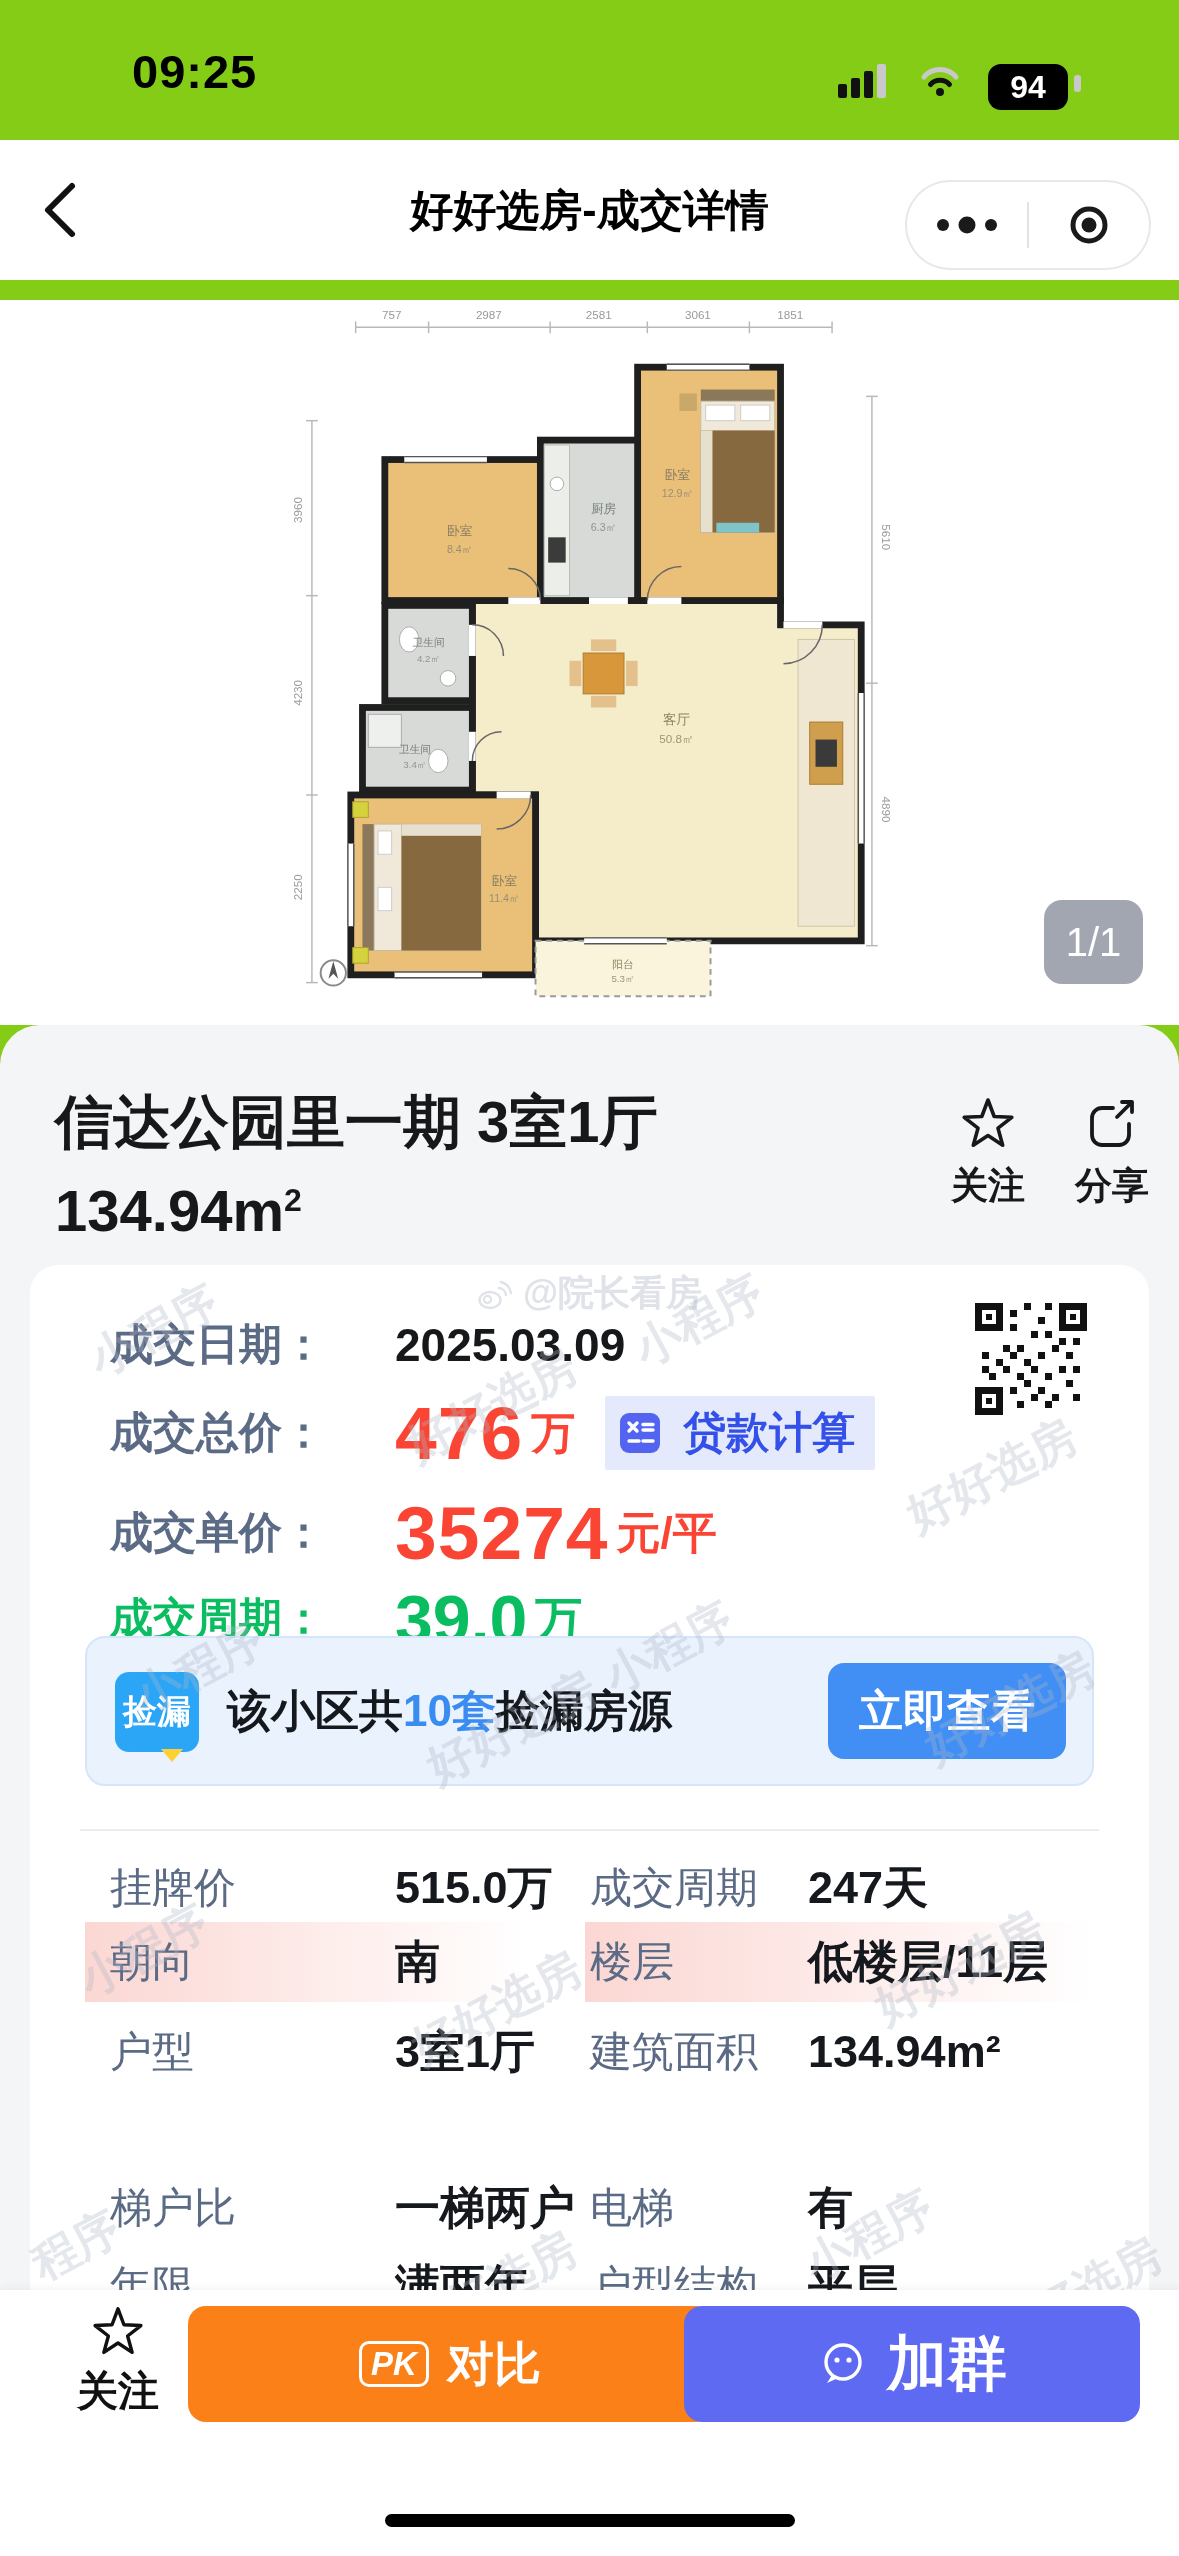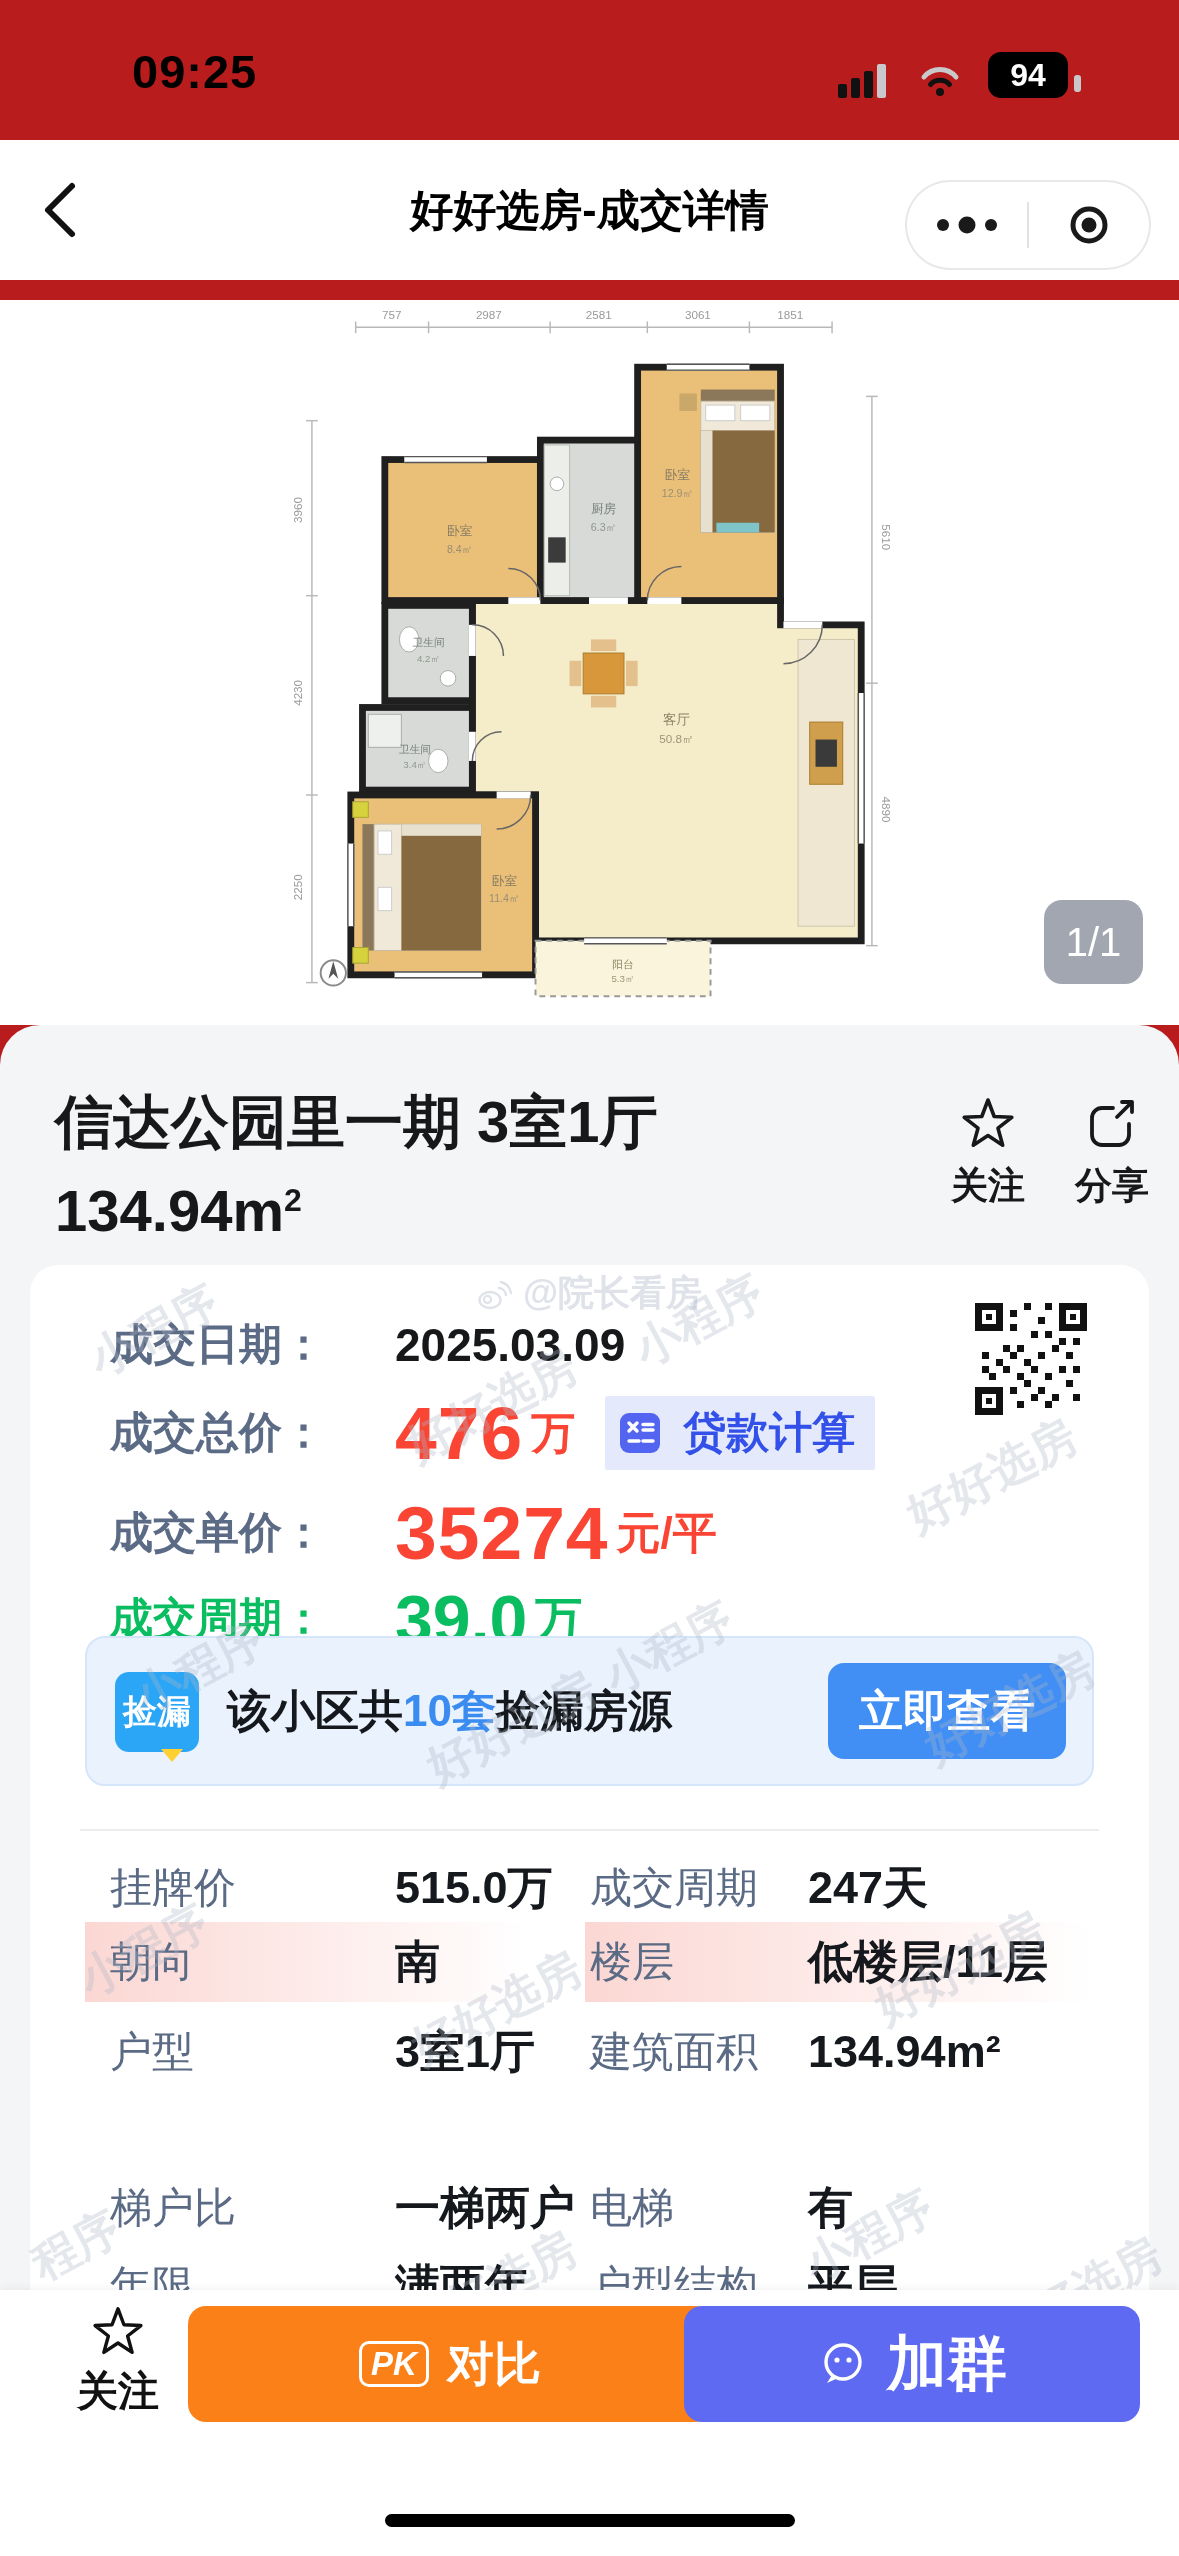--- a/index.html
+++ b/index.html
@@ -1,24 +1,24 @@
 <!DOCTYPE html>
 <html><head>
 <meta charset="utf-8">
 <style>
   * { margin:0; padding:0; box-sizing:border-box; }
   body { background:#888; font-family:"Liberation Sans", sans-serif; }
-  .screen { position:relative; width:1179px; height:2556px; background:#b91c1c; overflow:hidden;
+  .screen { position:relative; width:1179px; height:2556px; background:#84cc16; overflow:hidden;
             font-family:"Liberation Sans", sans-serif; margin:0 auto; }
 
   
   .time { position:absolute; left:132px; top:44px; font-size:47px; font-weight:700; color:#000; letter-spacing:1px; }
   .signal-icon { position:absolute; left:838px; top:64px; }
   .wifi-icon { position:absolute; left:920px; top:64px; }
-  .battery { position:absolute; left:988px; top:52px; width:80px; height:46px; background:#000; border-radius:13px;
+  .battery { position:absolute; left:988px; top:64px; width:80px; height:46px; background:#000; border-radius:13px;
              color:#fff; font-size:32px; font-weight:700; display:flex; align-items:center; justify-content:center;text-align:right; }
   .battery-tip { position:absolute; left:1074px; top:75px; width:7px; height:17px; background:#c9c9cb; border-radius:3px; }
 
   
   .nav { position:absolute; top:140px; left:0; width:1179px; height:140px; background:#fff; }
   .nav-title { position:absolute; inset:0; line-height:140px; text-align:center; font-size:43px; font-weight:700; color:#000; }
   .back-btn { position:absolute; left:40px; top:38px; width:56px; height:64px; display:flex; align-items:center; }
   .capsule { position:absolute; left:905px; top:40px; width:246px; height:90px; border:2px solid rgba(0,0,0,.09);
              background:rgba(255,255,255,.8); border-radius:46px; display:flex; align-items:center; }
   .capsule-half { flex:1; display:flex; align-items:center; justify-content:center; height:100%; }

